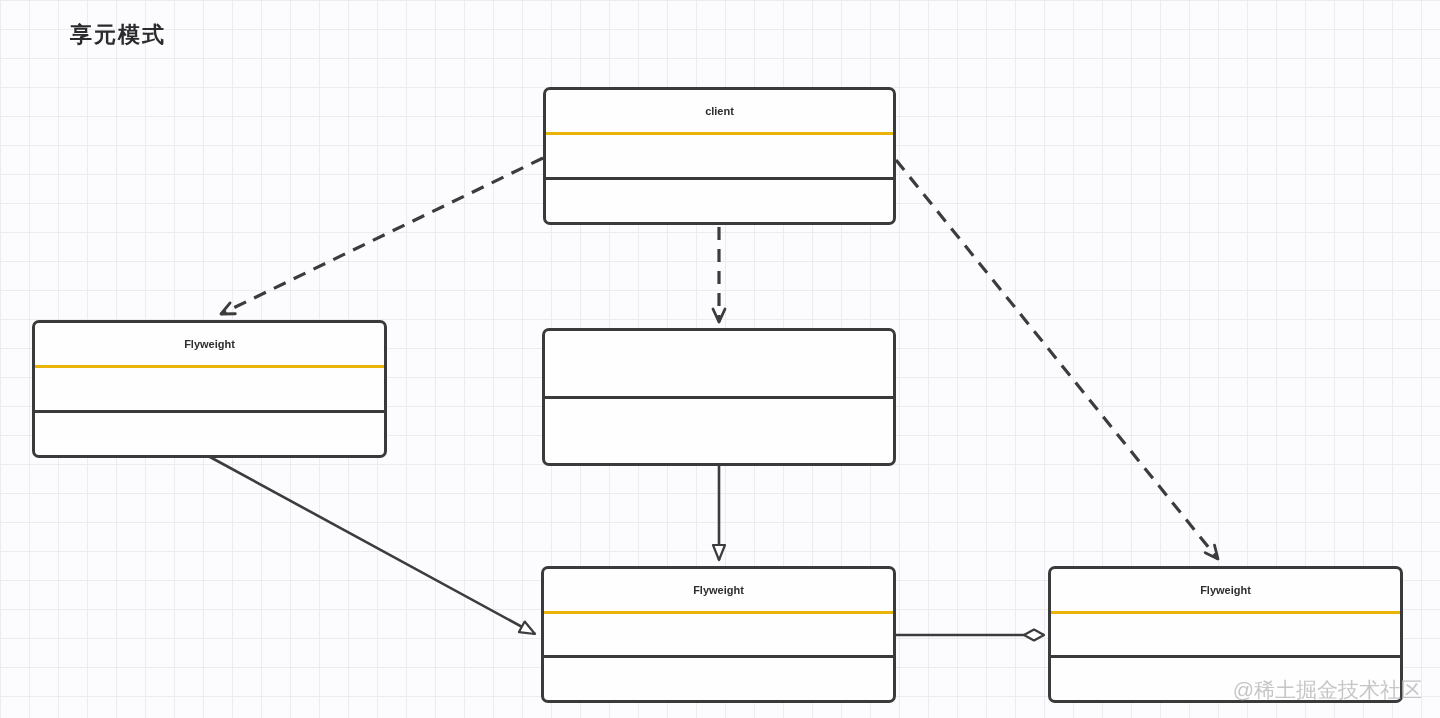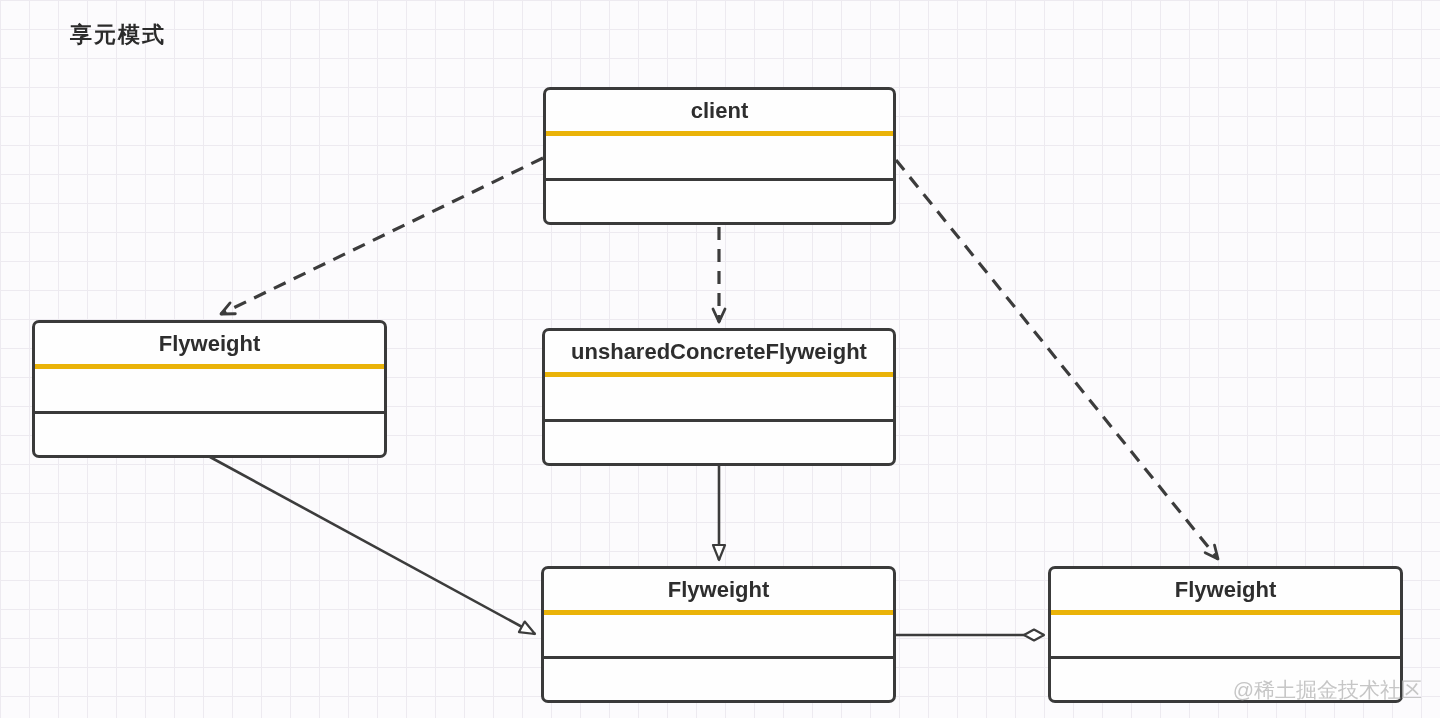--- a/index.html
+++ b/index.html
@@ -41,23 +41,23 @@
     display: flex;
     flex-direction: column;
     z-index: 2;
   }
   .uml-title {
     flex: 1;
     display: flex;
     align-items: center;
     justify-content: center;
     font-weight: bold;
-    font-size: 22px;
+    font-size: 11px;
     color: #2e2e2e;
-    border-bottom: 5px solid #eab308;
+    border-bottom: 3px solid #eab308;
   }
   .uml-row {
     flex: 1;
     border-bottom: 3px solid #3a3a3a;
   }
   .uml-row.last {
     border-bottom: none;
   }
   .edge-layer {
     position: absolute;
@@ -95,21 +95,20 @@
     <div class="uml-row last"></div>
   </div>
 
   <div class="uml-box" id="box-flyweight-left">
     <div class="uml-title">Flyweight</div>
     <div class="uml-row"></div>
     <div class="uml-row last"></div>
   </div>
 
   <div class="uml-box" id="box-unshared">
-    <div class="uml-title">unsharedConcreteFlyweight</div>
     <div class="uml-row"></div>
     <div class="uml-row last"></div>
   </div>
 
   <div class="uml-box" id="box-flyweight-bottom">
     <div class="uml-title">Flyweight</div>
     <div class="uml-row"></div>
     <div class="uml-row last"></div>
   </div>
 

